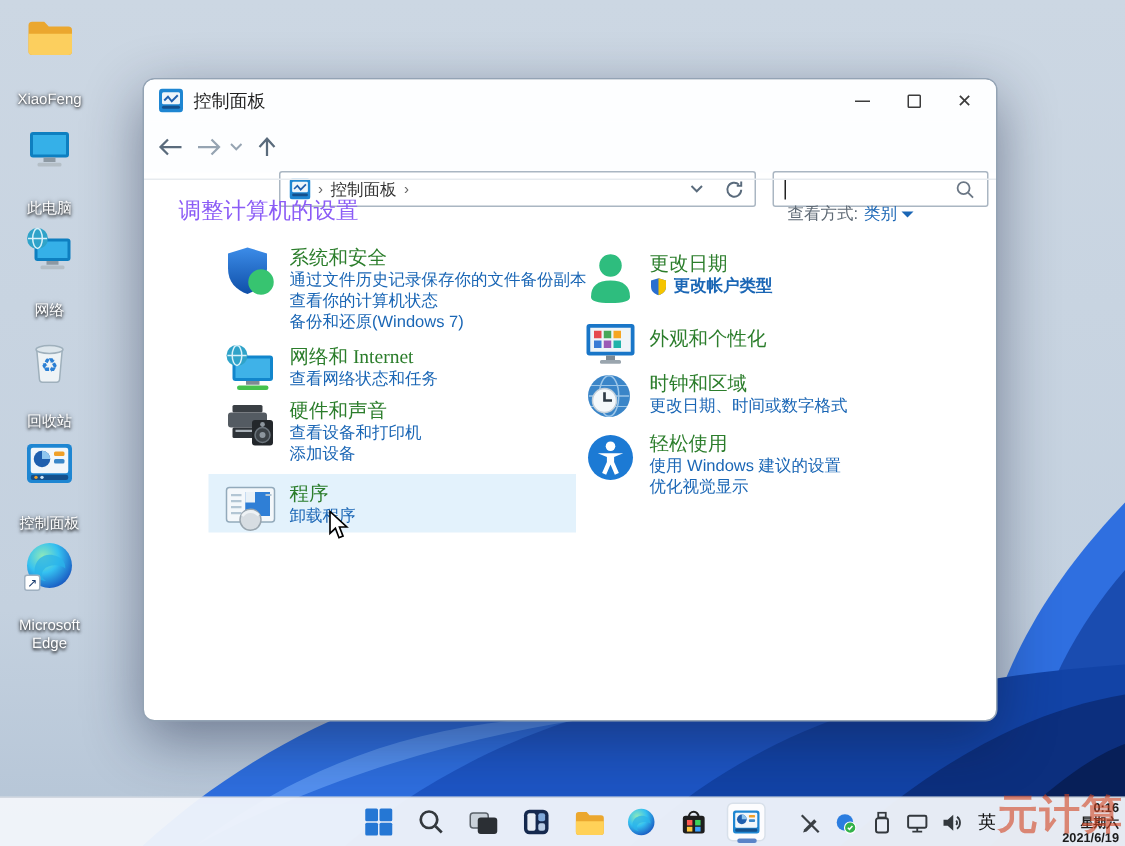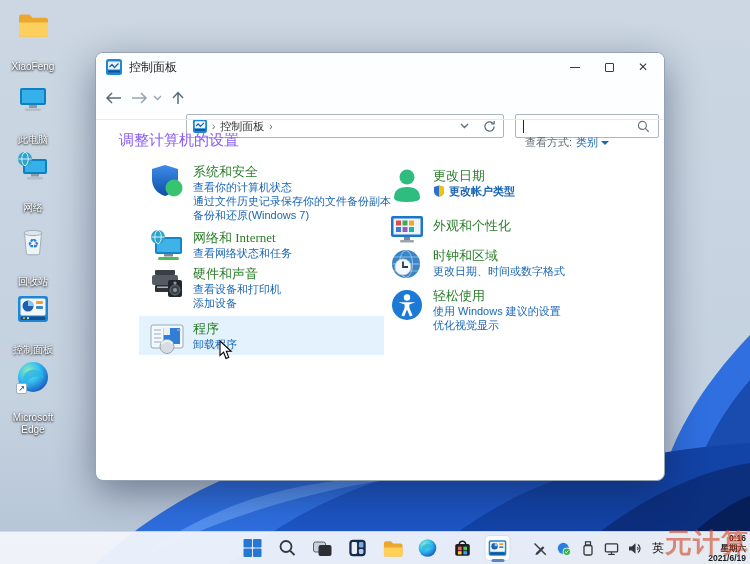--- a/index.html
+++ b/index.html
@@ -274,22 +274,22 @@
               <stop offset="0" stop-color="#3c8ce8"></stop>
               <stop offset="1" stop-color="#0f4fa8"></stop>
             </linearGradient>
           </defs>
           <path d="M16 2 L29 6 V16 C29 25 23.5 30.5 16 33 C8.5 30.5 3 25 3 16 V6 Z" fill="url(#gsh)"></path>
           <circle cx="25" cy="25" r="8.5" fill="#37c470"></circle>
         </svg>
     </div>
     <div class="ctext">
       <span class="cat-title">系统和安全</span>
+      <span class="cat-link">通过文件历史记录保存你的文件备份副本</span>
       <span class="cat-link">查看你的计算机状态</span>
-      <span class="cat-link">通过文件历史记录保存你的文件备份副本</span>
       <span class="cat-link">备份和还原(Windows 7)</span>
     </div>
   </div>
 
   <div class="cat" style="left:53px; top:212px">
     <div class="cicon">
       <svg width="36" height="36" viewBox="0 0 36 36">
           <rect x="6" y="5" width="20" height="5" rx="1" fill="#3a3f44"></rect>
           <rect x="3" y="10" width="26" height="10" rx="2" fill="#545b62"></rect>
           <rect x="6" y="20" width="20" height="7" rx="1" fill="#2e3338"></rect>

